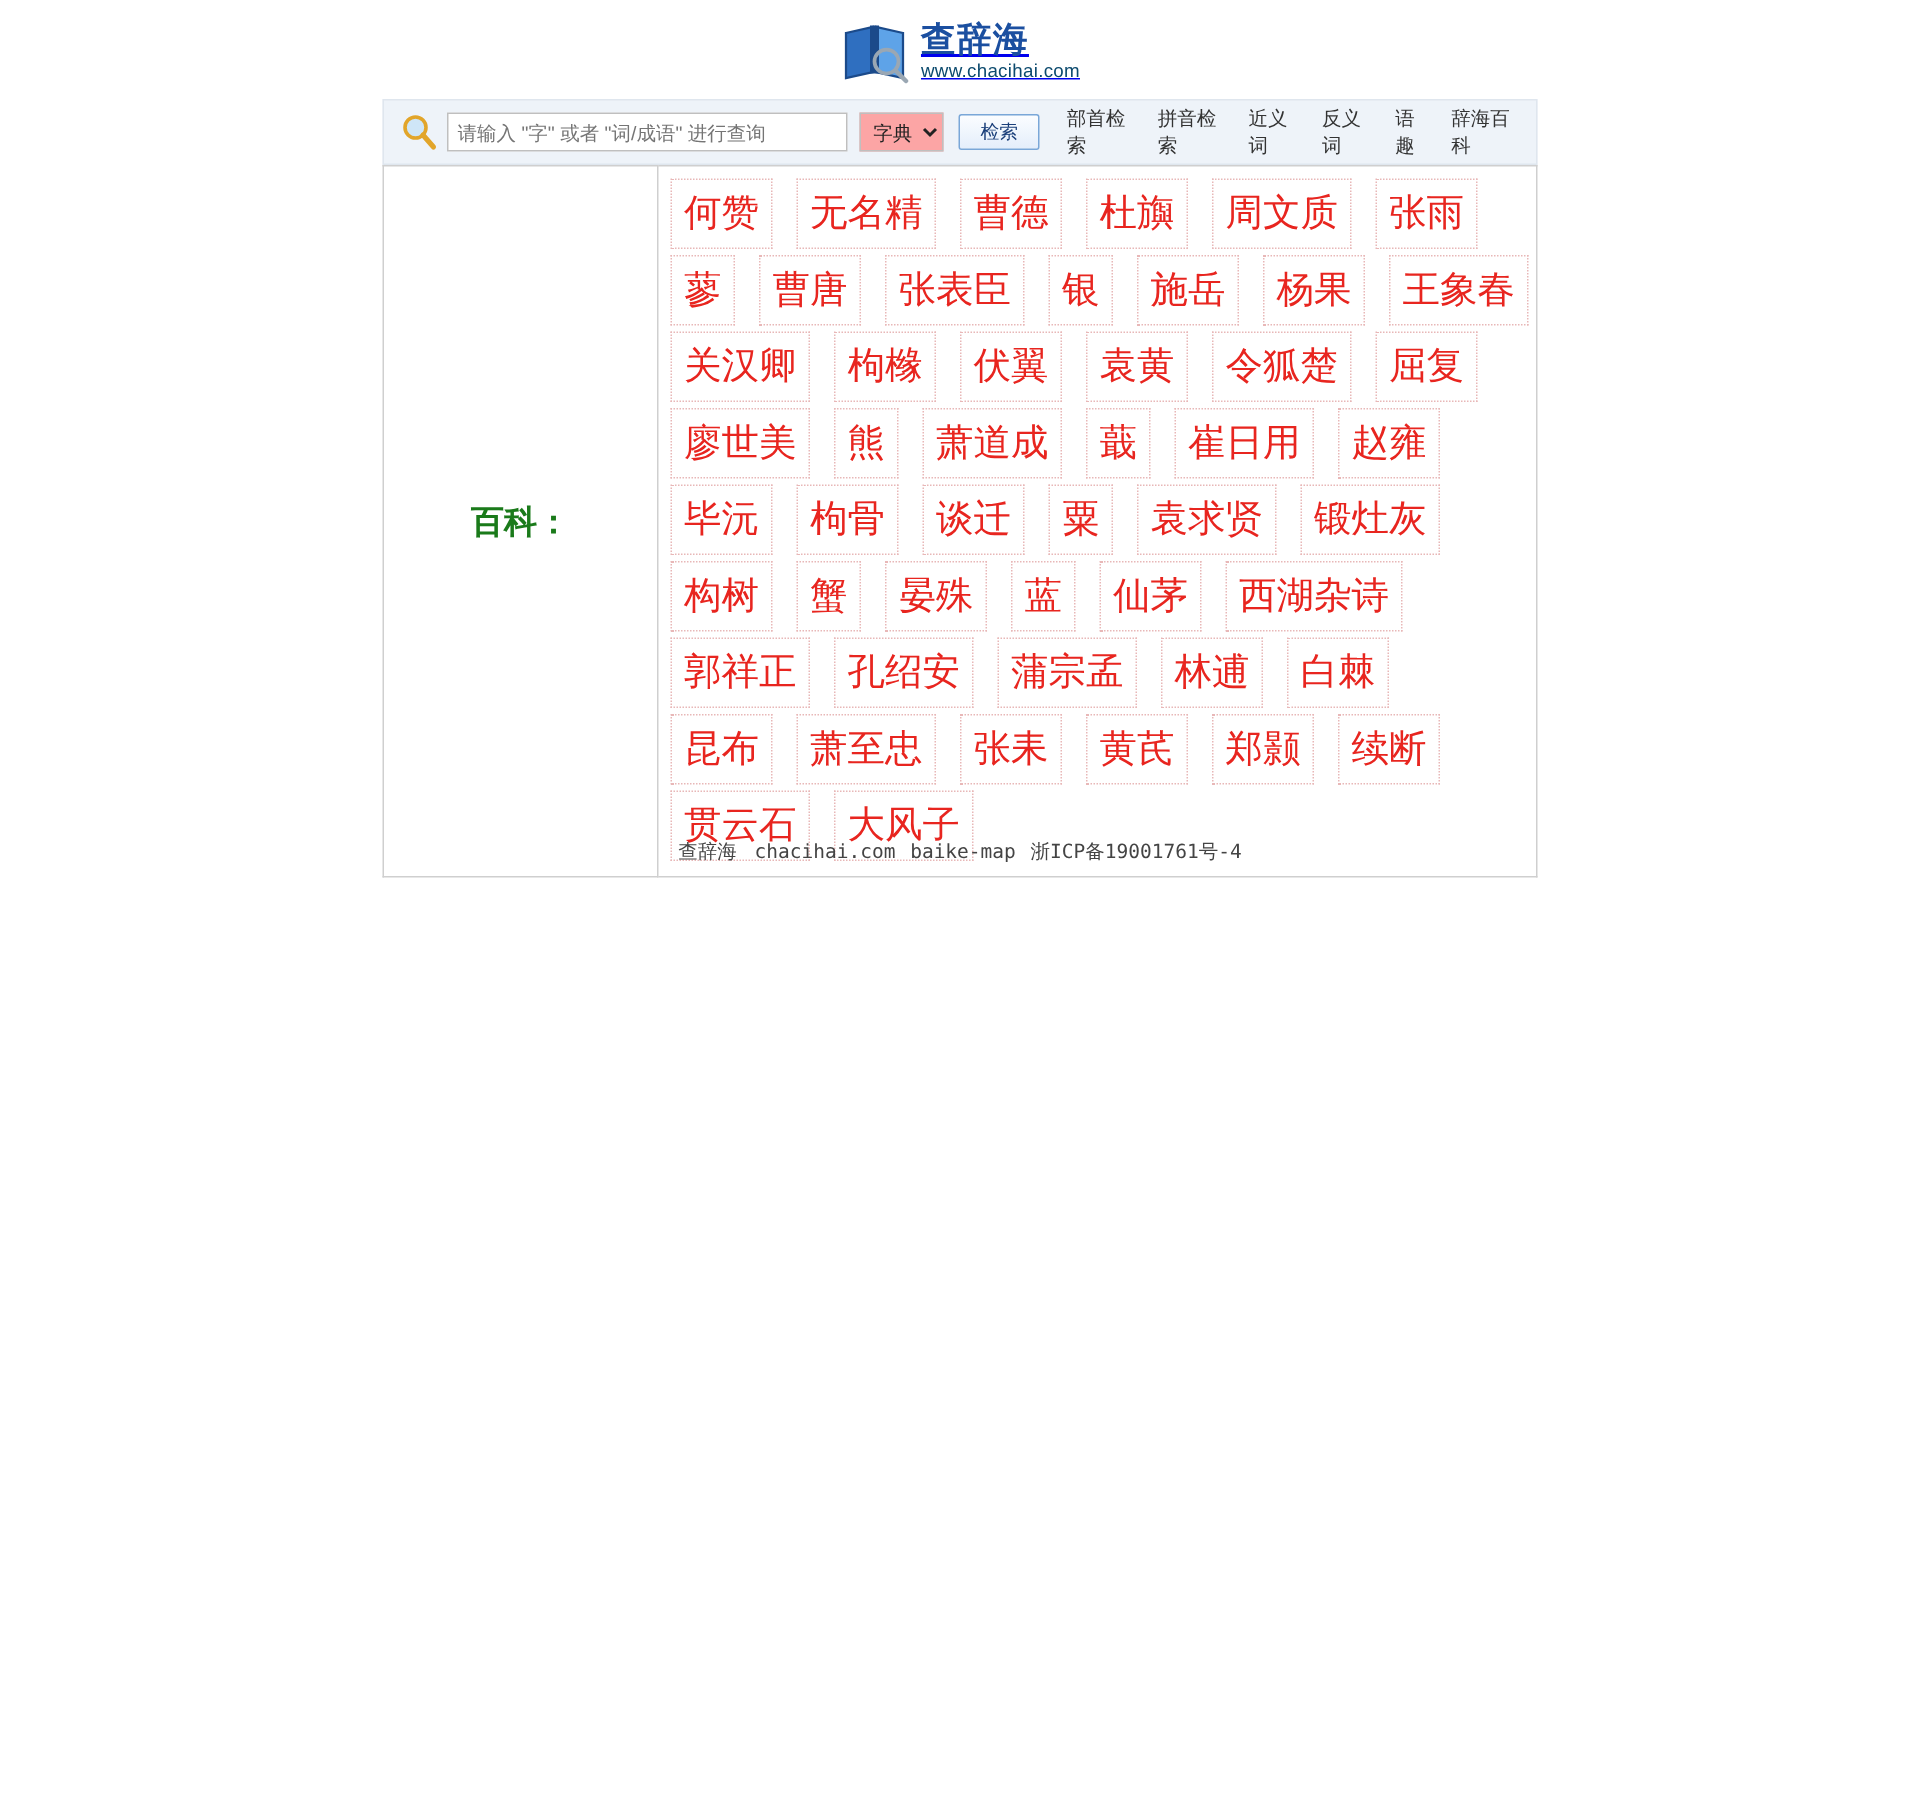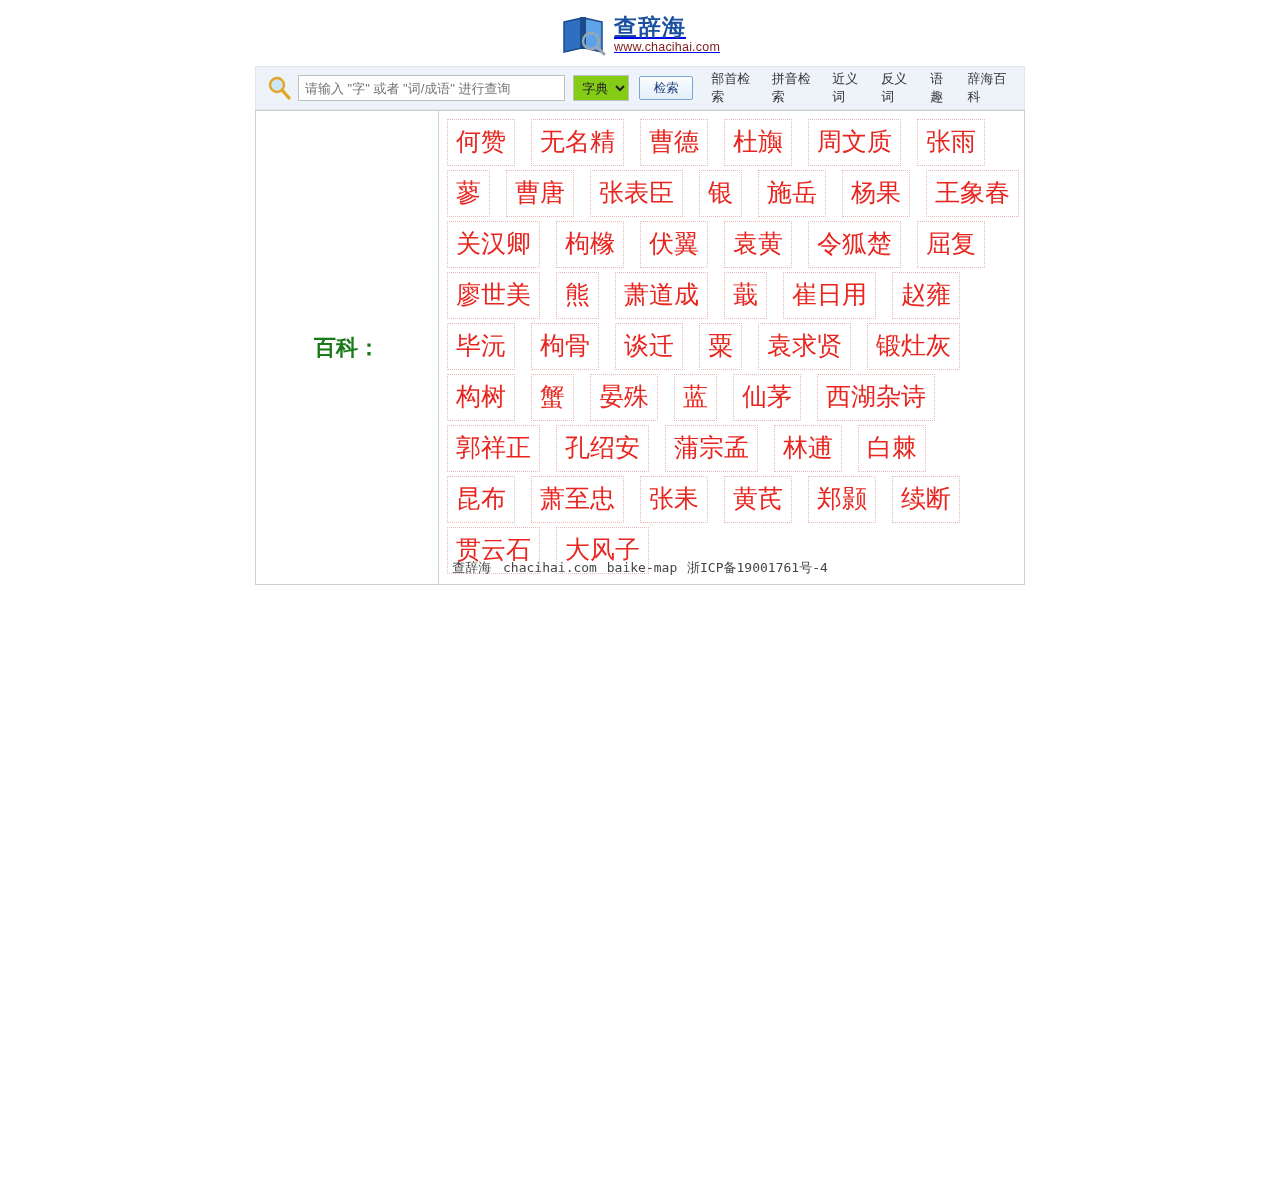--- a/index.html
+++ b/index.html
@@ -42,21 +42,21 @@
   .logo-title {
     font-family: "DejaVu Sans", sans-serif;
     font-size: 23px;
     font-weight: bold;
     color: #1b4fa0;
     letter-spacing: 1px;
   }
   .logo-url {
     font-family: "Liberation Sans", sans-serif;
     font-size: 12.5px;
-    color: #7f1d1d;
+    color: #0c4a6e;
     letter-spacing: 0.2px;
   }
   
   .search-bar {
     margin: 10px auto 0 auto;
     width: 770px;
     height: 44px;
     background: #eef3f9;
     border: 1px solid #dfe6ee;
     display: flex;
@@ -80,21 +80,21 @@
     color: #666;
     padding: 0 6px;
     box-sizing: border-box;
     font-family: "Liberation Sans", sans-serif;
     outline: none;
   }
   .search-select {
     margin-left: 8px;
     height: 26px;
     border: 1px solid #bfbfbf;
-    background: #84cc16;
+    background: #fca5a5;
     font-size: 13px;
     font-family: "Liberation Sans", sans-serif;
     color: #222;
     padding: 0 4px;
     box-sizing: border-box;
   }
   .search-btn {
     margin-left: 10px;
     height: 24px;
     min-width: 54px;

